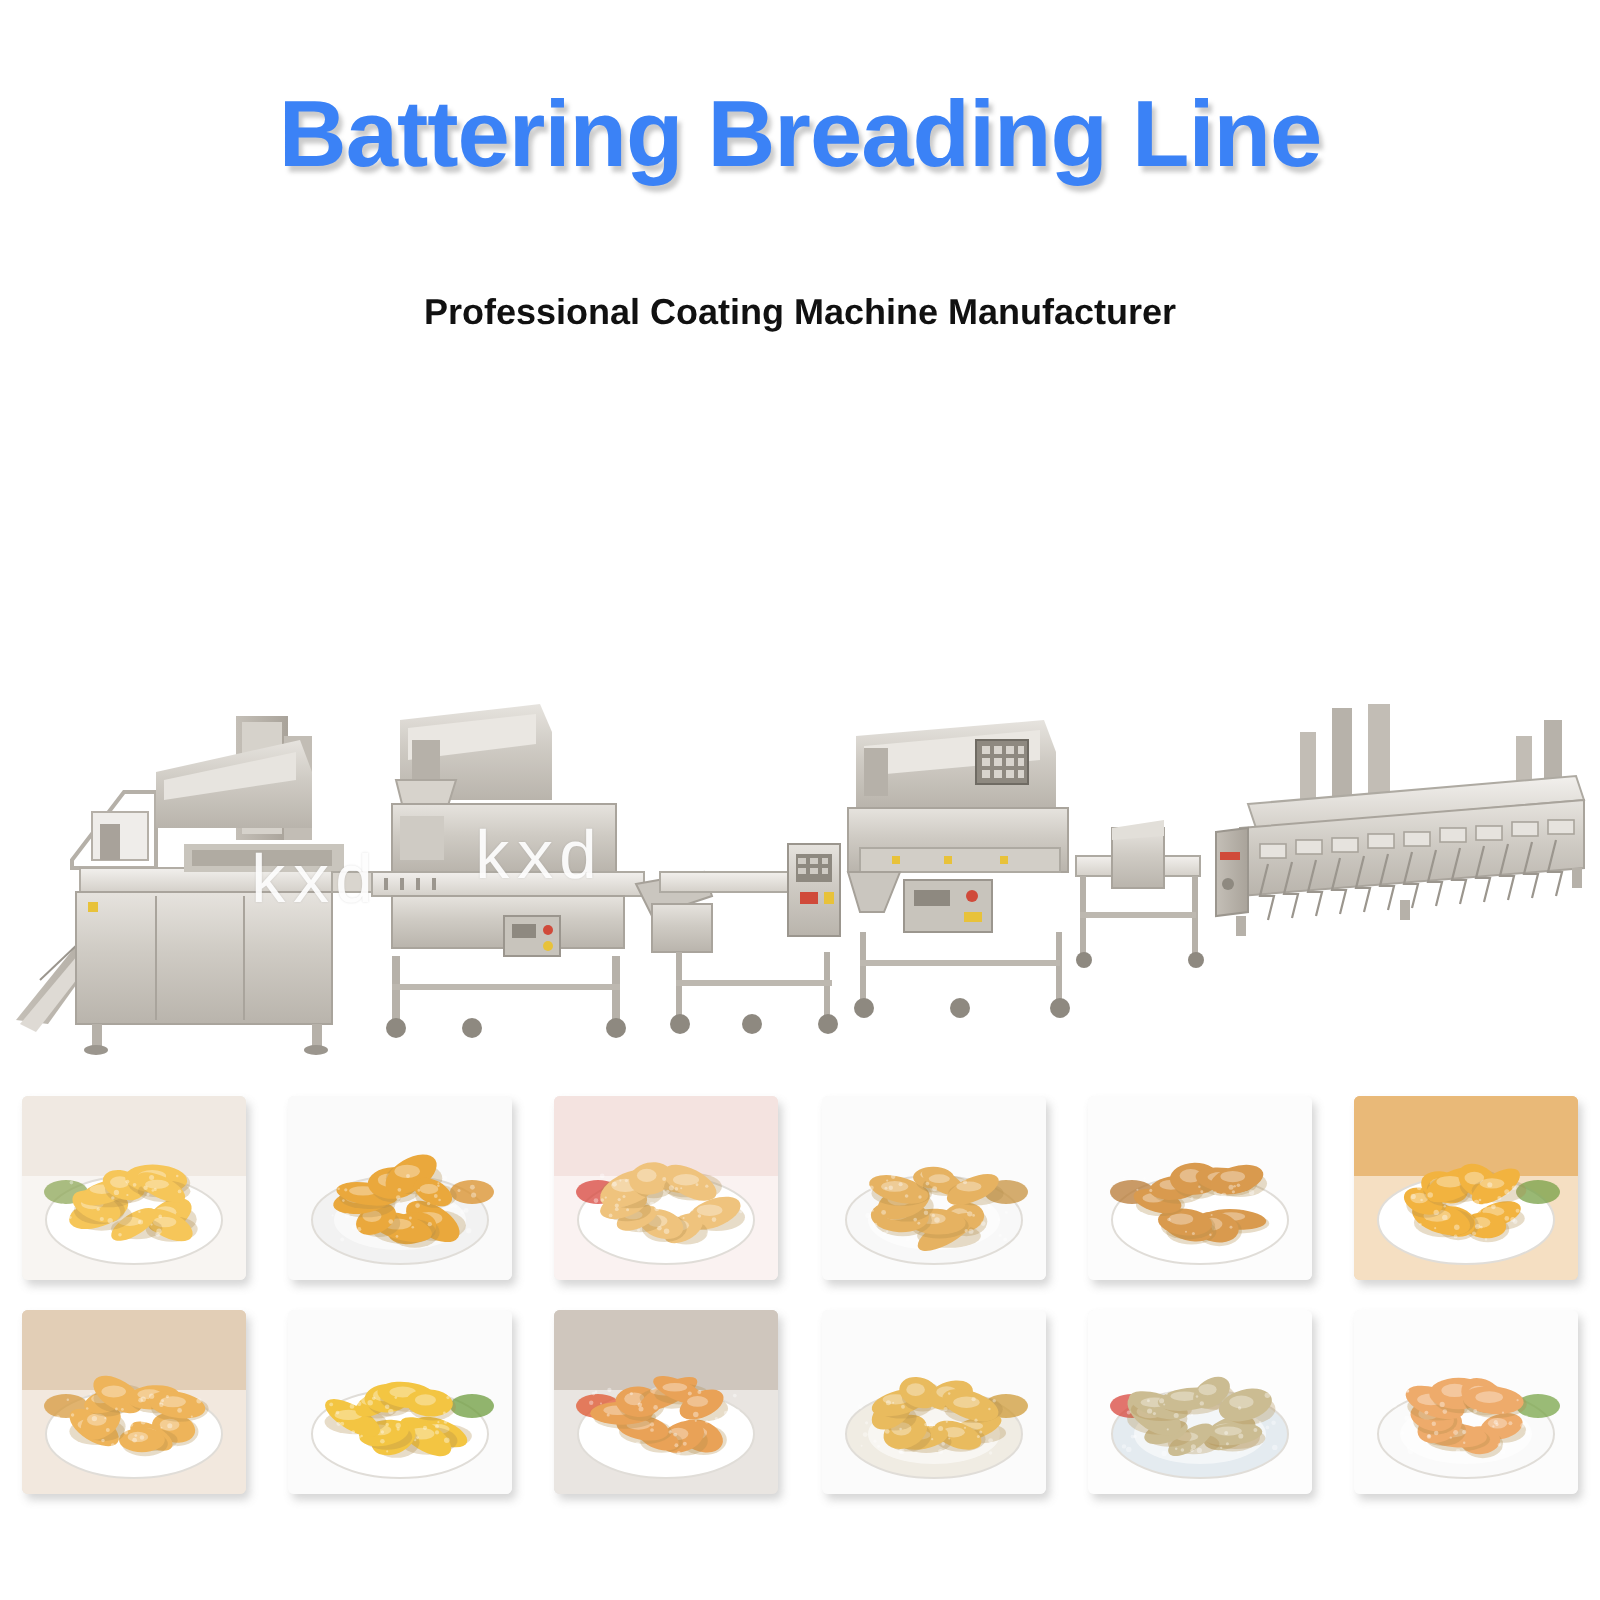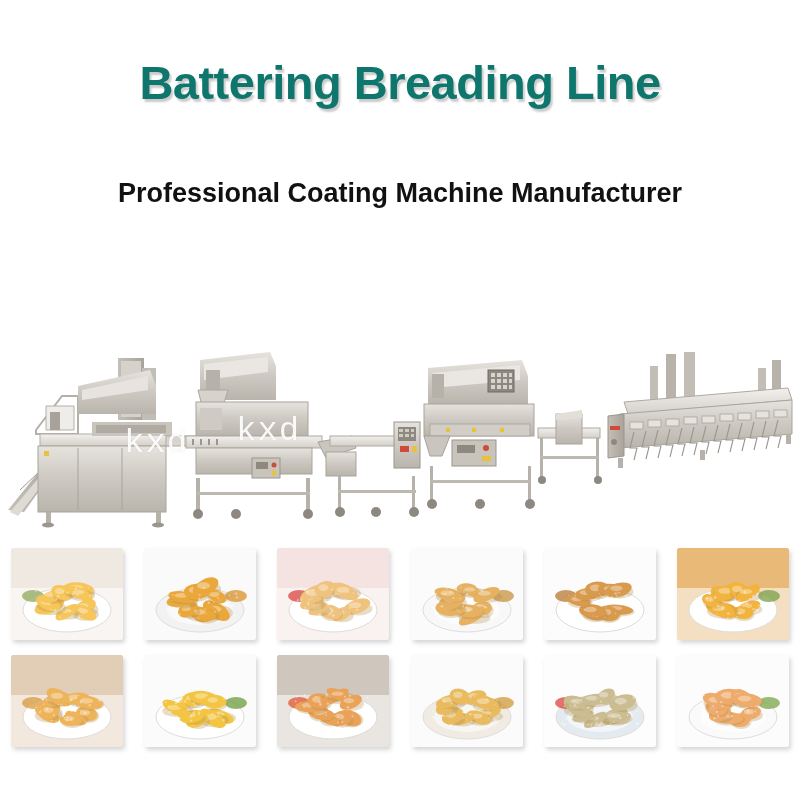--- a/index.html
+++ b/index.html
@@ -20,29 +20,29 @@
     width: 100%;
     padding-top: 42px;
     text-align: center;
   }
   .main-title {
     font-family: "Liberation Sans", sans-serif;
     font-weight: bold;
     font-size: 47px;
     line-height: 1.05;
     letter-spacing: -0.5px;
-    color: #0f766e;
+    color: #3b82f6;
     text-shadow: 2px 3px 2px rgba(140,140,140,0.45);
-    margin: 16px;
+    margin: 0;
     text-align: center;
   }
   .sub-title {
     font-family: "Liberation Sans", sans-serif;
     font-weight: bold;
-    font-size: 27px;
+    font-size: 18px;
     letter-spacing: 0px;
     color: #111111;
     margin: 0;
     padding-top: 55px;
   }
 
   
   .machine-stage {
     position: absolute;
     left: 0;

